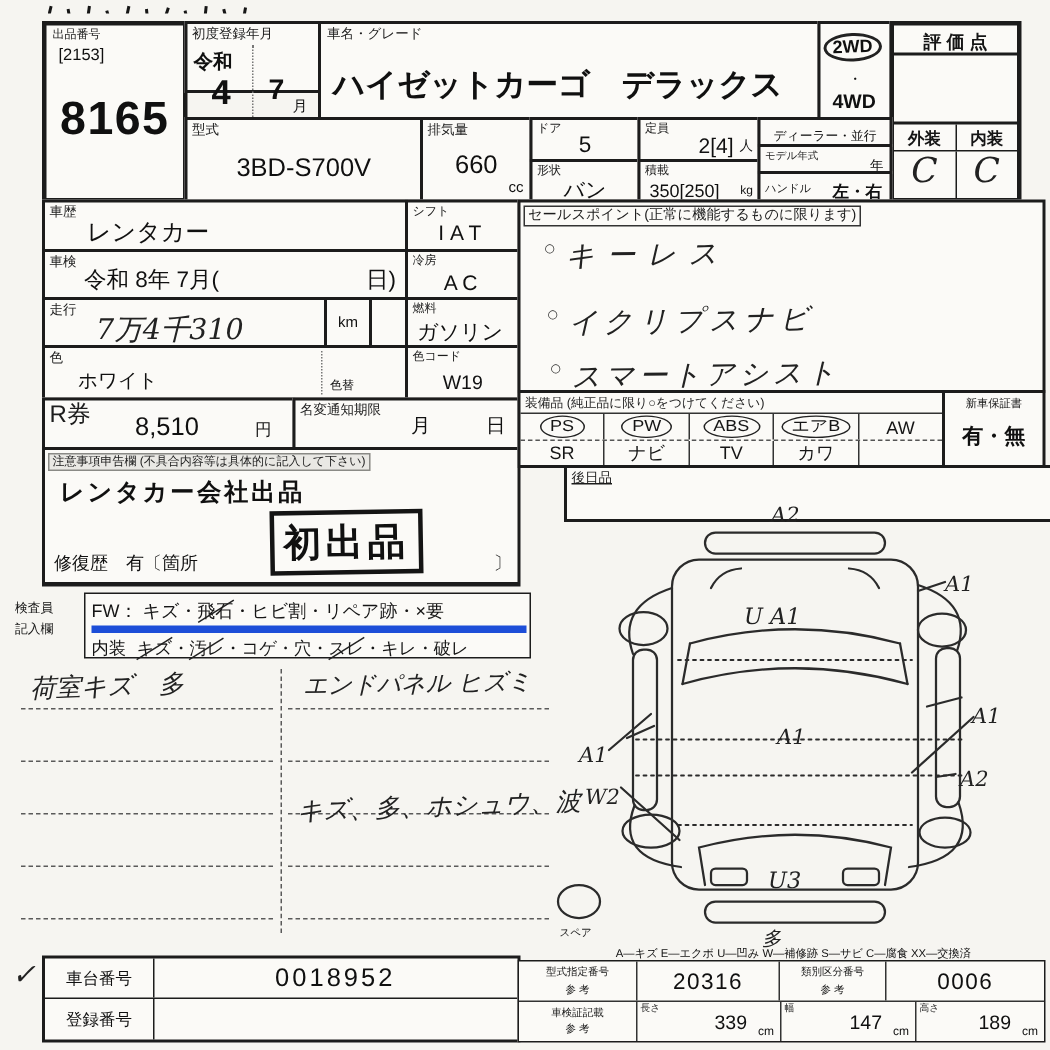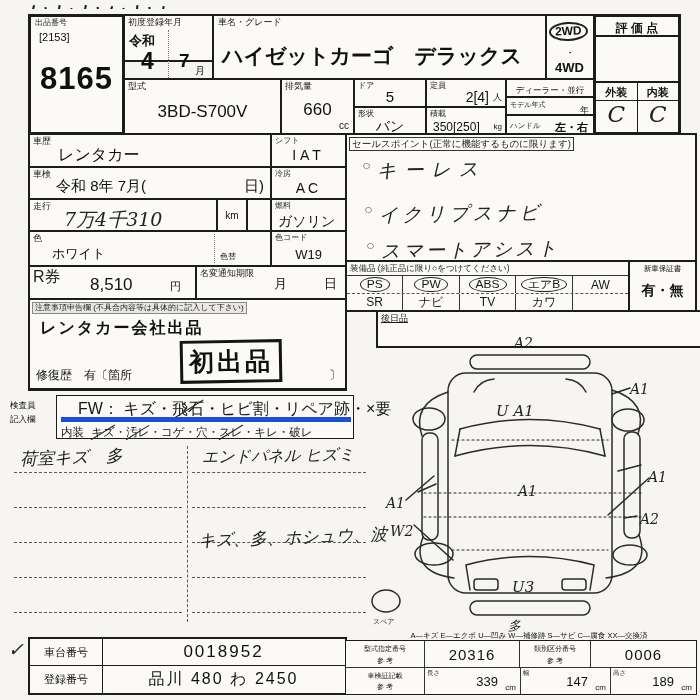--- a/index.html
+++ b/index.html
@@ -221,21 +221,21 @@
 
   <div class="bx" style="left:345px;top:310px;width:352px;height:38px;margin-left:31px;">
     <span class="lb" style="left:3px;top:2px;text-decoration:underline;">後日品</span>
   </div>
 
   <div class="abs" style="left:10px;top:399px;font-size:8.5px;line-height:1.6;">
     <div>検査員</div>
     <div>記入欄</div>
   </div>
   <div class="bx" style="left:56px;top:395px;width:298px;height:44px;border-width:1.5px;">
-    <div class="abs" style="left:21px;right:2px;top:0;height:21px;font-size:16px;padding-top:3px;white-space:nowrap;">
+    <div class="abs" style="left:4px;right:2px;top:0;height:21px;font-size:12px;padding-top:3px;white-space:nowrap;">
       <span>FW：</span>
       <span>キズ</span><span>・</span><span class="slashed">飛石</span><span>・</span><span>ヒビ割</span><span>・</span><span>リペア跡</span><span>・</span><span>×要</span>
     </div>
     <div class="abs" style="left:4px;right:2px;top:21px;height:21px;border-top:5px solid #1d4ed8;font-size:11.5px;padding-top:3px;white-space:nowrap;">
       <span style="margin-right:4px;">内装</span>
       <span class="slashed">キズ</span><span>・</span><span class="slashed">汚レ</span><span>・</span><span>コゲ</span><span>・</span><span>穴</span><span>・</span><span class="slashed">スレ</span><span>・</span><span>キレ</span><span>・</span><span>破レ</span>
     </div>
   </div>
 
   <div class="abs" style="left:187px;top:446px;height:176px;border-left:1.2px dashed #5a5a5a;"></div>
@@ -311,21 +311,20 @@
   <span class="v hand" style="left:8px;top:638px;font-size:19px;">✓</span>
   <div class="bx" style="left:28px;top:637px;width:319px;height:58px;">
     <div class="abs" style="left:0;right:0;top:0;height:27px;border-bottom:1.5px solid #1c1c1c;">
       <span class="v c" style="left:0;width:72px;top:6px;font-size:11px;">車台番号</span>
       <span class="abs" style="left:72px;top:0;bottom:0;border-left:1.5px solid #1c1c1c;"></span>
       <span class="v c" style="left:72px;right:0;top:3px;font-size:17px;letter-spacing:2px;">0018952</span>
     </div>
     <div class="abs" style="left:0;right:0;top:27px;bottom:0;">
       <span class="v c" style="left:0;width:72px;top:6px;font-size:11px;">登録番号</span>
       <span class="abs" style="left:72px;top:0;bottom:0;border-left:1.5px solid #1c1c1c;"></span>
-      <span class="v c" style="left:72px;right:0;top:3px;font-size:16px;letter-spacing:2px;">品川 480 わ 2450</span>
     </div>
   </div>
 
   <div class="bx" style="left:345px;top:640px;width:352px;height:55px;border-width:1.5px;">
     <div class="abs" style="left:0;right:0;top:0;height:27px;border-bottom:1px solid #333;">
       <span class="abs c" style="left:0;width:79px;top:0;bottom:0;border-right:1px solid #333;font-size:7px;line-height:1.7;padding-top:2px;">
         <div>型式指定番号</div>
         <div>参 考</div>
       </span>
       <span class="v c" style="left:79px;width:94px;top:5px;font-size:15px;letter-spacing:1px;">20316</span>

